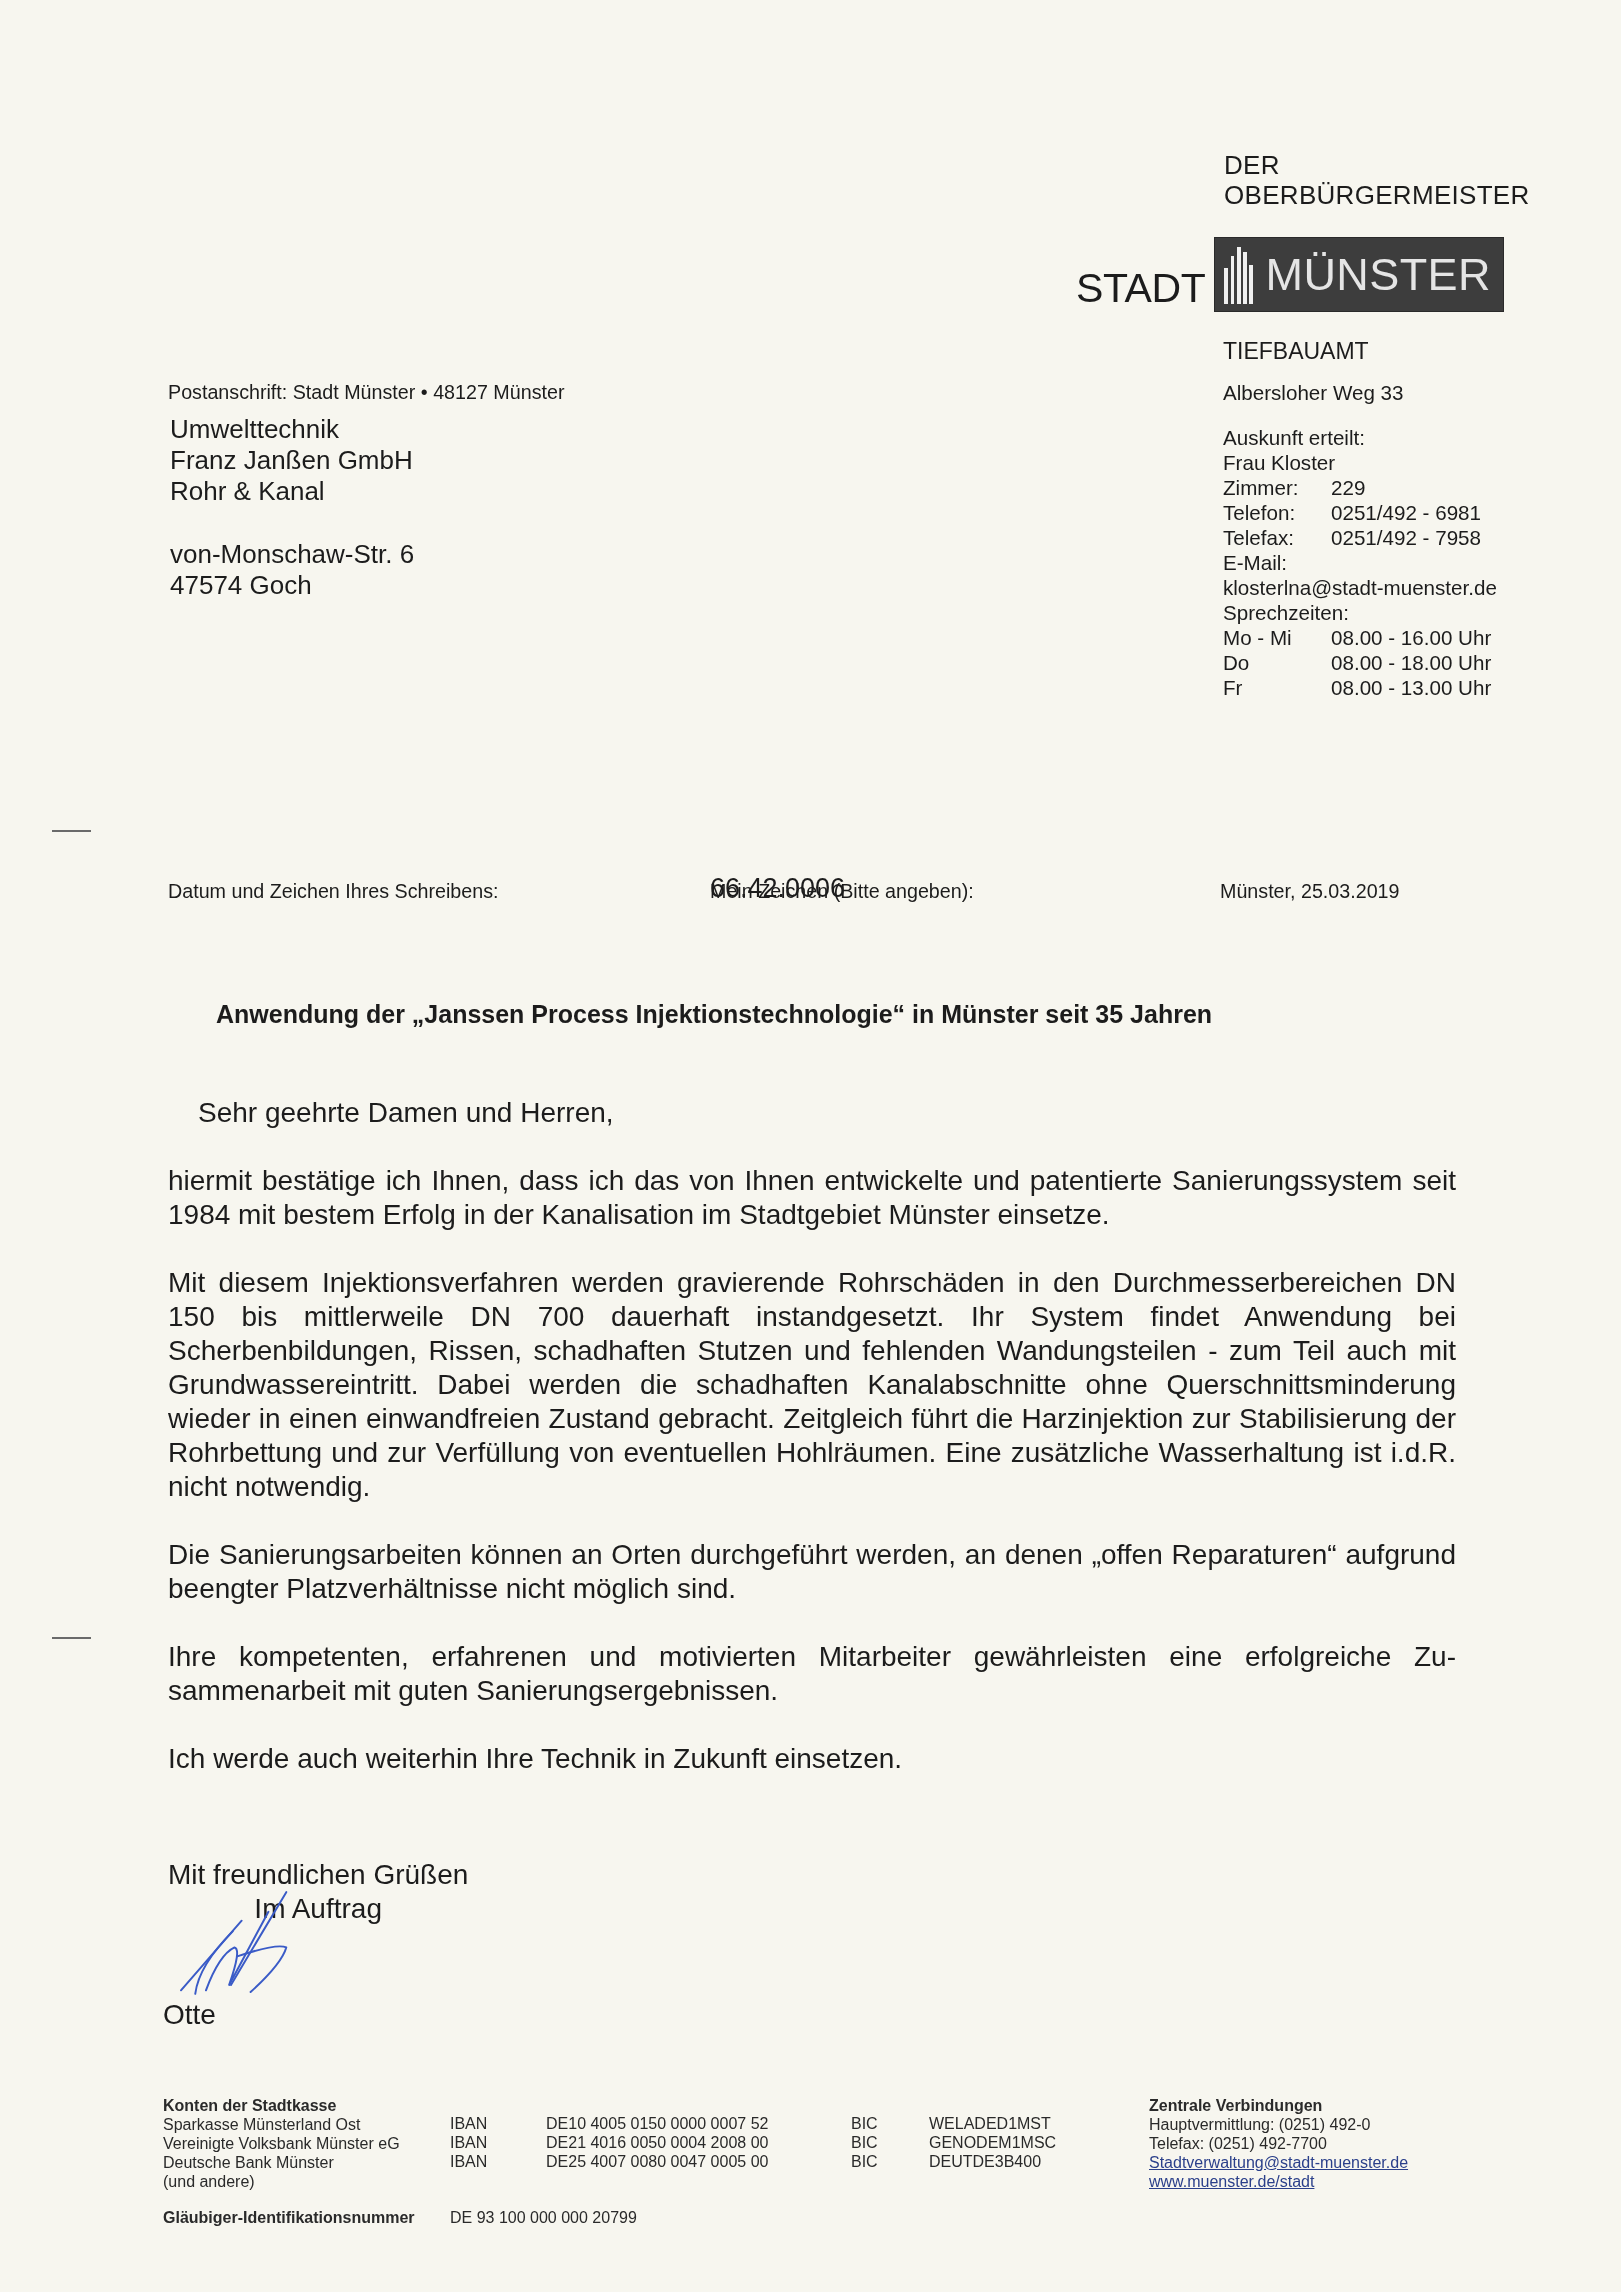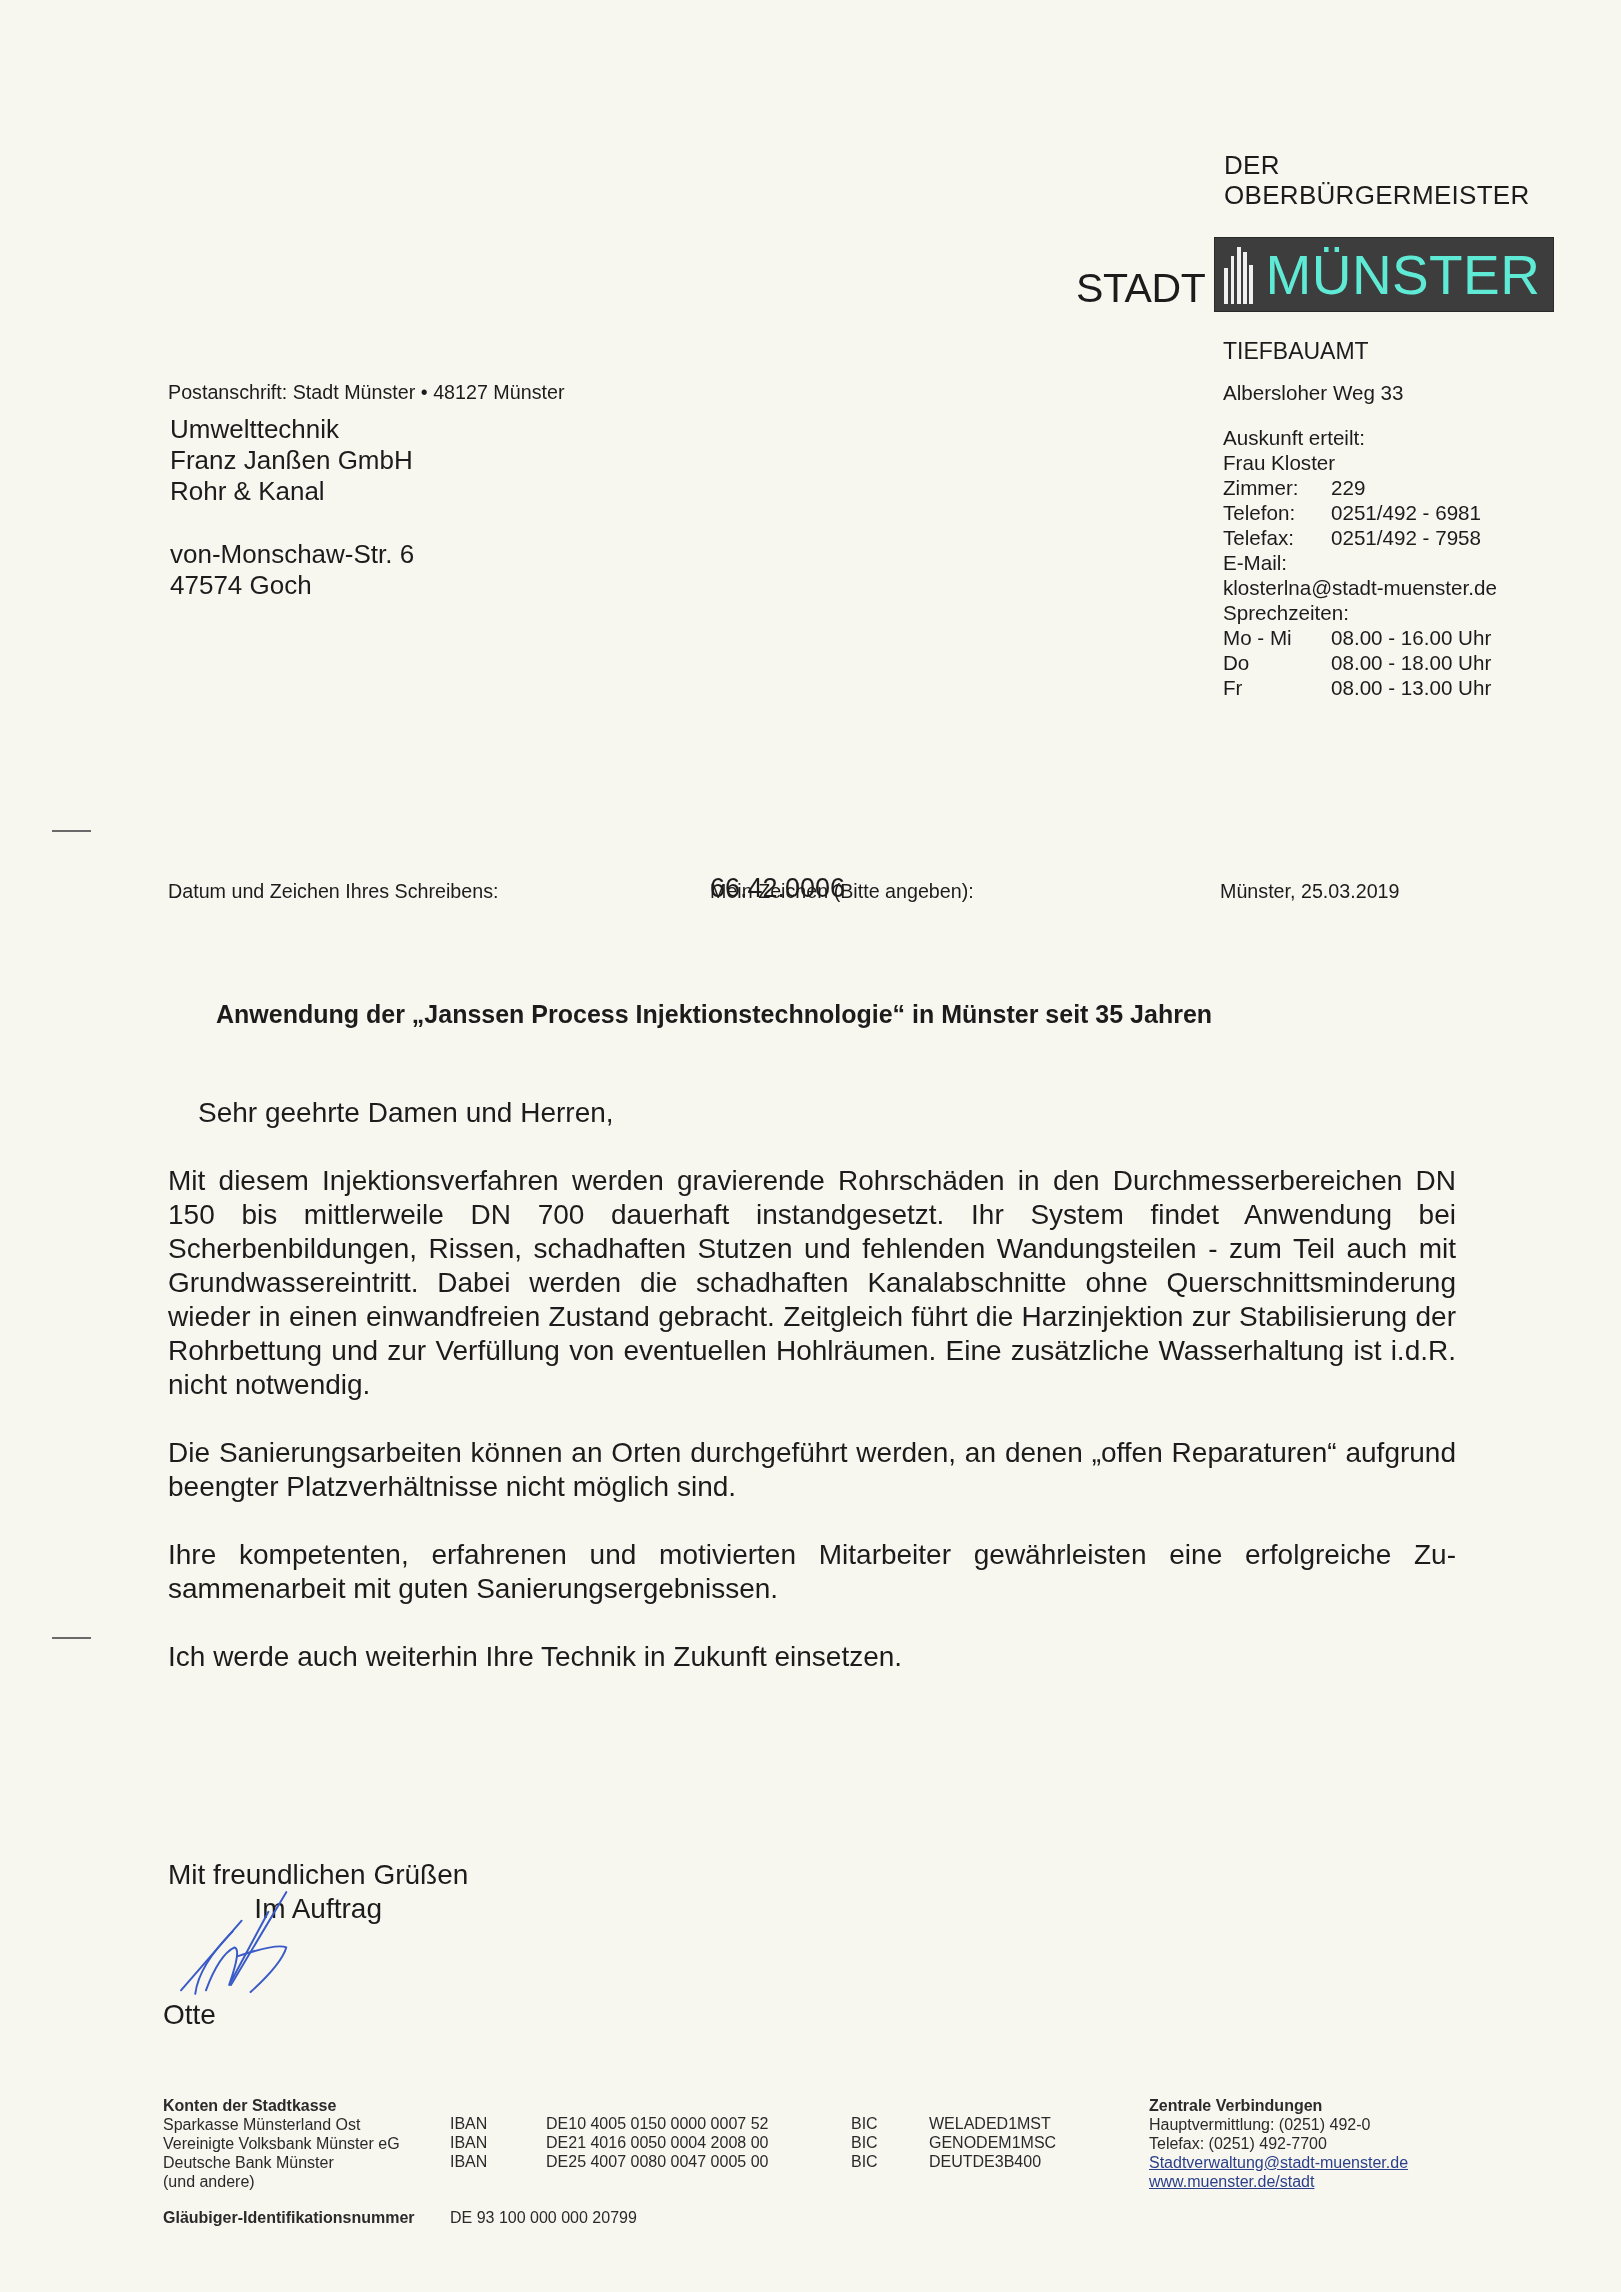--- a/index.html
+++ b/index.html
@@ -17,21 +17,21 @@
   
   .dept-title { left: 1224px; top: 150px; font-size: 26px; line-height: 30px; letter-spacing: 0.3px; }
   .logo { left: 1076px; top: 235px; height: 77px; display: flex; align-items: flex-end; }
   .logo-stadt { font-size: 41px; letter-spacing: -0.4px; margin-right: 9px; }
   .logo-box {
     background: #3d3d3d; height: 73px; display: flex; align-items: center;
     padding: 0 12.5px 0 9px; border: 1.8px solid #2a2a2a;
   }
   .logo-emblem { display: flex; align-items: flex-end; height: 59px; margin-right: 12.5px; gap: 2.7px; }
   .logo-emblem span { display: block; width: 3.6px; background: #f0f0f0; }
-  .logo-muenster { color: #5eead4; font-size: 55px; letter-spacing: 0.4px; }
+  .logo-muenster { color: #e5e5e5; font-size: 45px; letter-spacing: 0.4px; }
 
   .contact { left: 1223px; top: 339px; font-size: 20.6px; line-height: 25px; }
   .contact .office { font-size: 23px; margin-bottom: 16px; }
   .contact .street { margin-bottom: 19.7px; }
   .kv { display: flex; }
   .kv .k { width: 108px; }
 
   
   .postanschrift { left: 168px; top: 381px; font-size: 19.7px; }
   .recipient { left: 170px; top: 414px; font-size: 26px; line-height: 31px; }
@@ -139,20 +139,21 @@
 
 <div class="abs ref-label ref-1">Datum und Zeichen Ihres Schreibens:</div>
 <div class="abs ref-label ref-2">Mein Zeichen (Bitte angeben):</div>
 <div class="abs ref-2-val">66.42.0006</div>
 <div class="abs ref-label ref-3">Münster, 25.03.2019</div>
 
 <div class="abs subject">Anwendung der „Janssen Process Injektionstechnologie“ in Münster seit 35 Jahren</div>
 
 <div class="abs body-text">
   <p class="salutation">Sehr geehrte Damen und Herren,</p>
+  <p>hiermit bestätige ich Ihnen, dass ich das von Ihnen entwickelte und patentierte Sanierungssystem seit 1984 mit bestem Erfolg in der Kanalisation im Stadtgebiet Münster einsetze.</p>
   <p>Mit diesem Injektionsverfahren werden gravierende Rohrschäden in den Durchmesserbereichen DN 150 bis mittlerweile DN 700 dauerhaft instandgesetzt. Ihr System findet Anwendung bei Scherbenbildungen, Rissen, schadhaften Stutzen und fehlenden Wandungsteilen - zum Teil auch mit Grundwassereintritt. Dabei werden die schadhaften Kanalabschnitte ohne Querschnittsminde­rung wieder in einen einwandfreien Zustand gebracht. Zeitgleich führt die Harzinjektion zur Stabi­lisierung der Rohrbettung und zur Verfüllung von eventuellen Hohlräumen. Eine zusätzliche Was­serhaltung ist i.d.R. nicht notwendig.</p>
   <p>Die Sanierungsarbeiten können an Orten durchgeführt werden, an denen „offen Reparaturen“ aufgrund beengter Platzverhältnisse nicht möglich sind.</p>
   <p>Ihre kompetenten, erfahrenen und motivierten Mitarbeiter gewährleisten eine erfolgreiche Zu­sammenarbeit mit guten Sanierungsergebnissen.</p>
   <p>Ich werde auch weiterhin Ihre Technik in Zukunft einsetzen.</p>
 </div>
 
 <div class="abs closing">
   <div>Mit freundlichen Grüßen</div>
   <div>Im Auftrag</div>
 </div>

